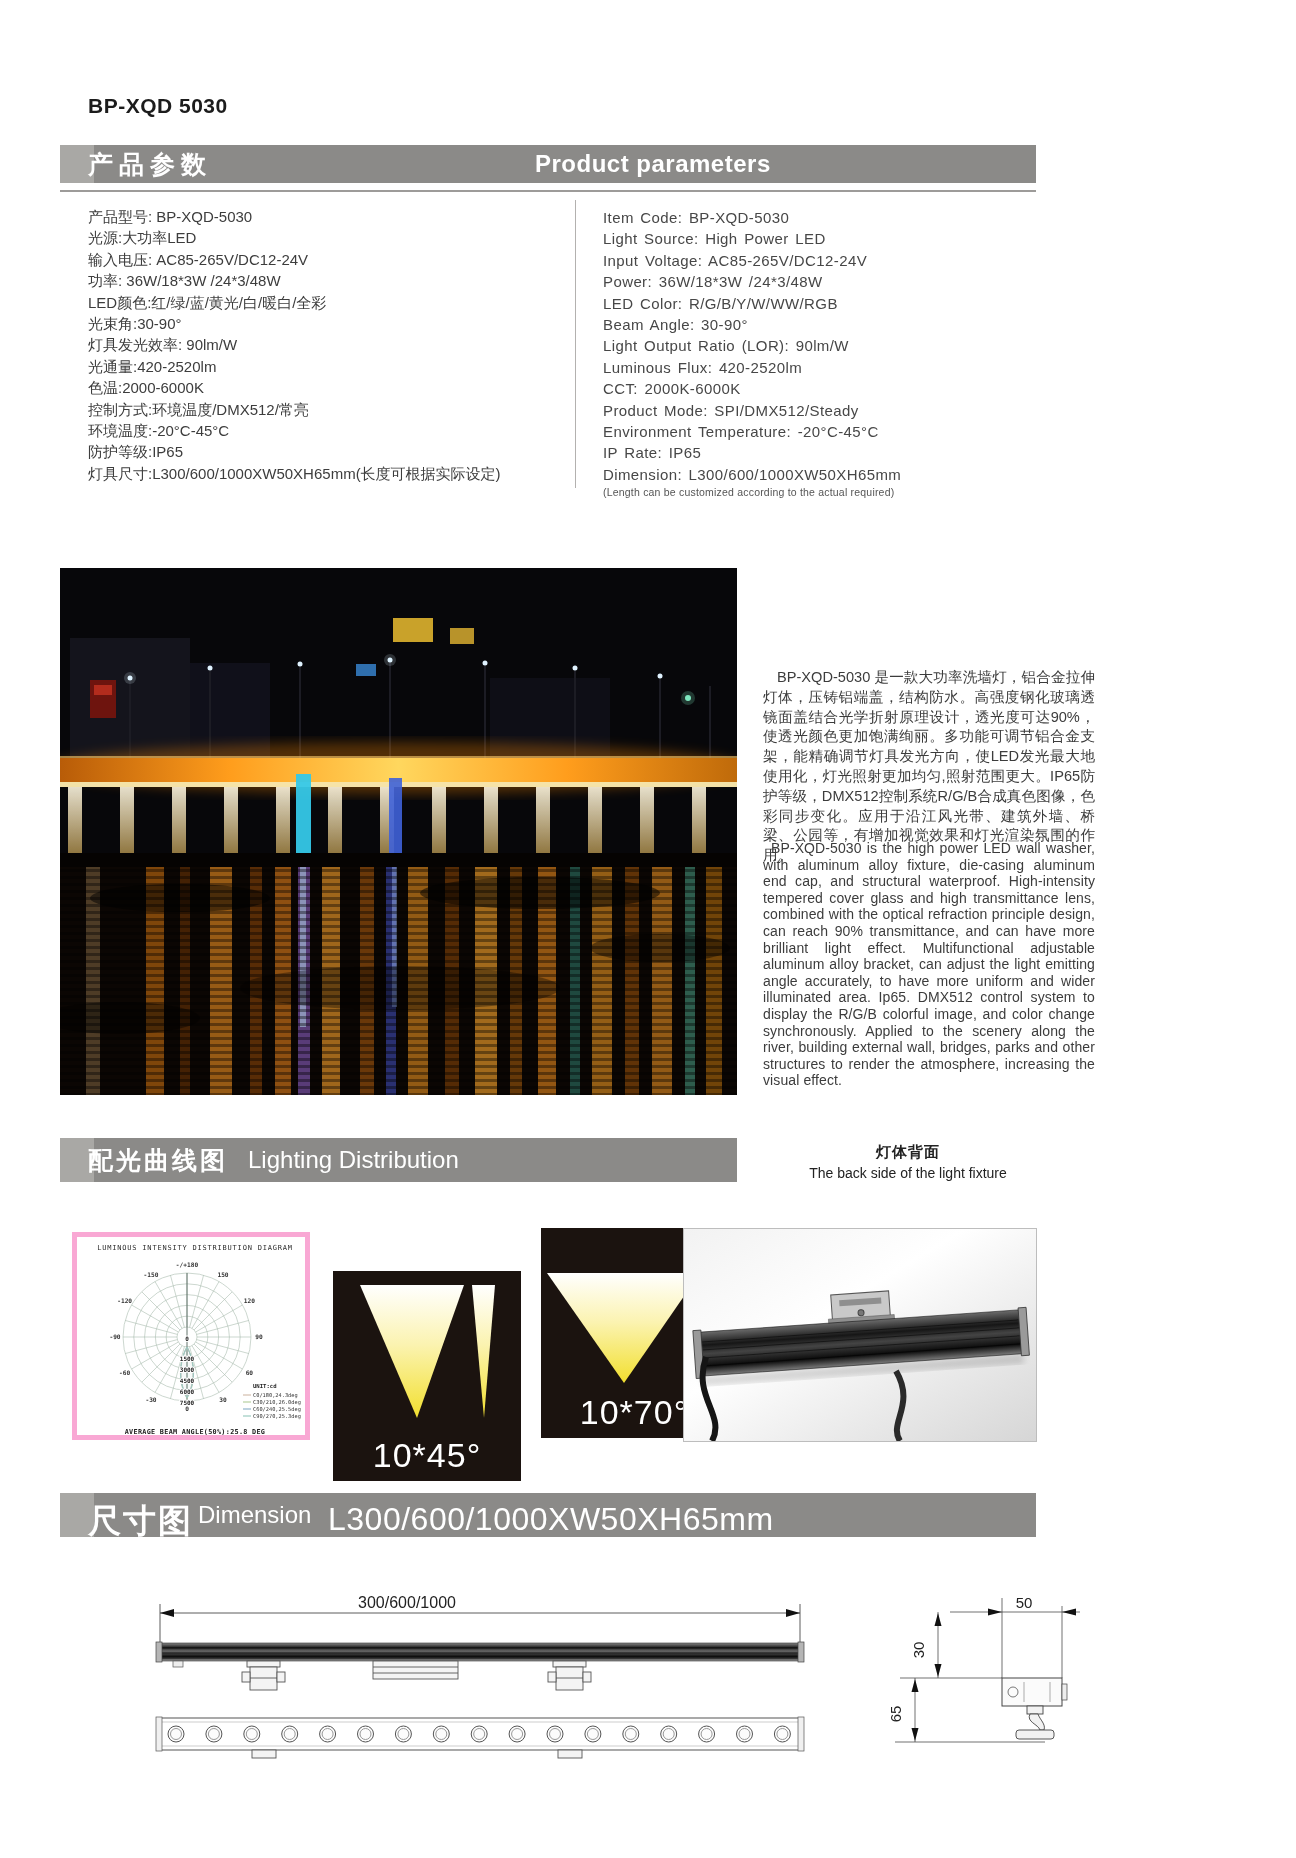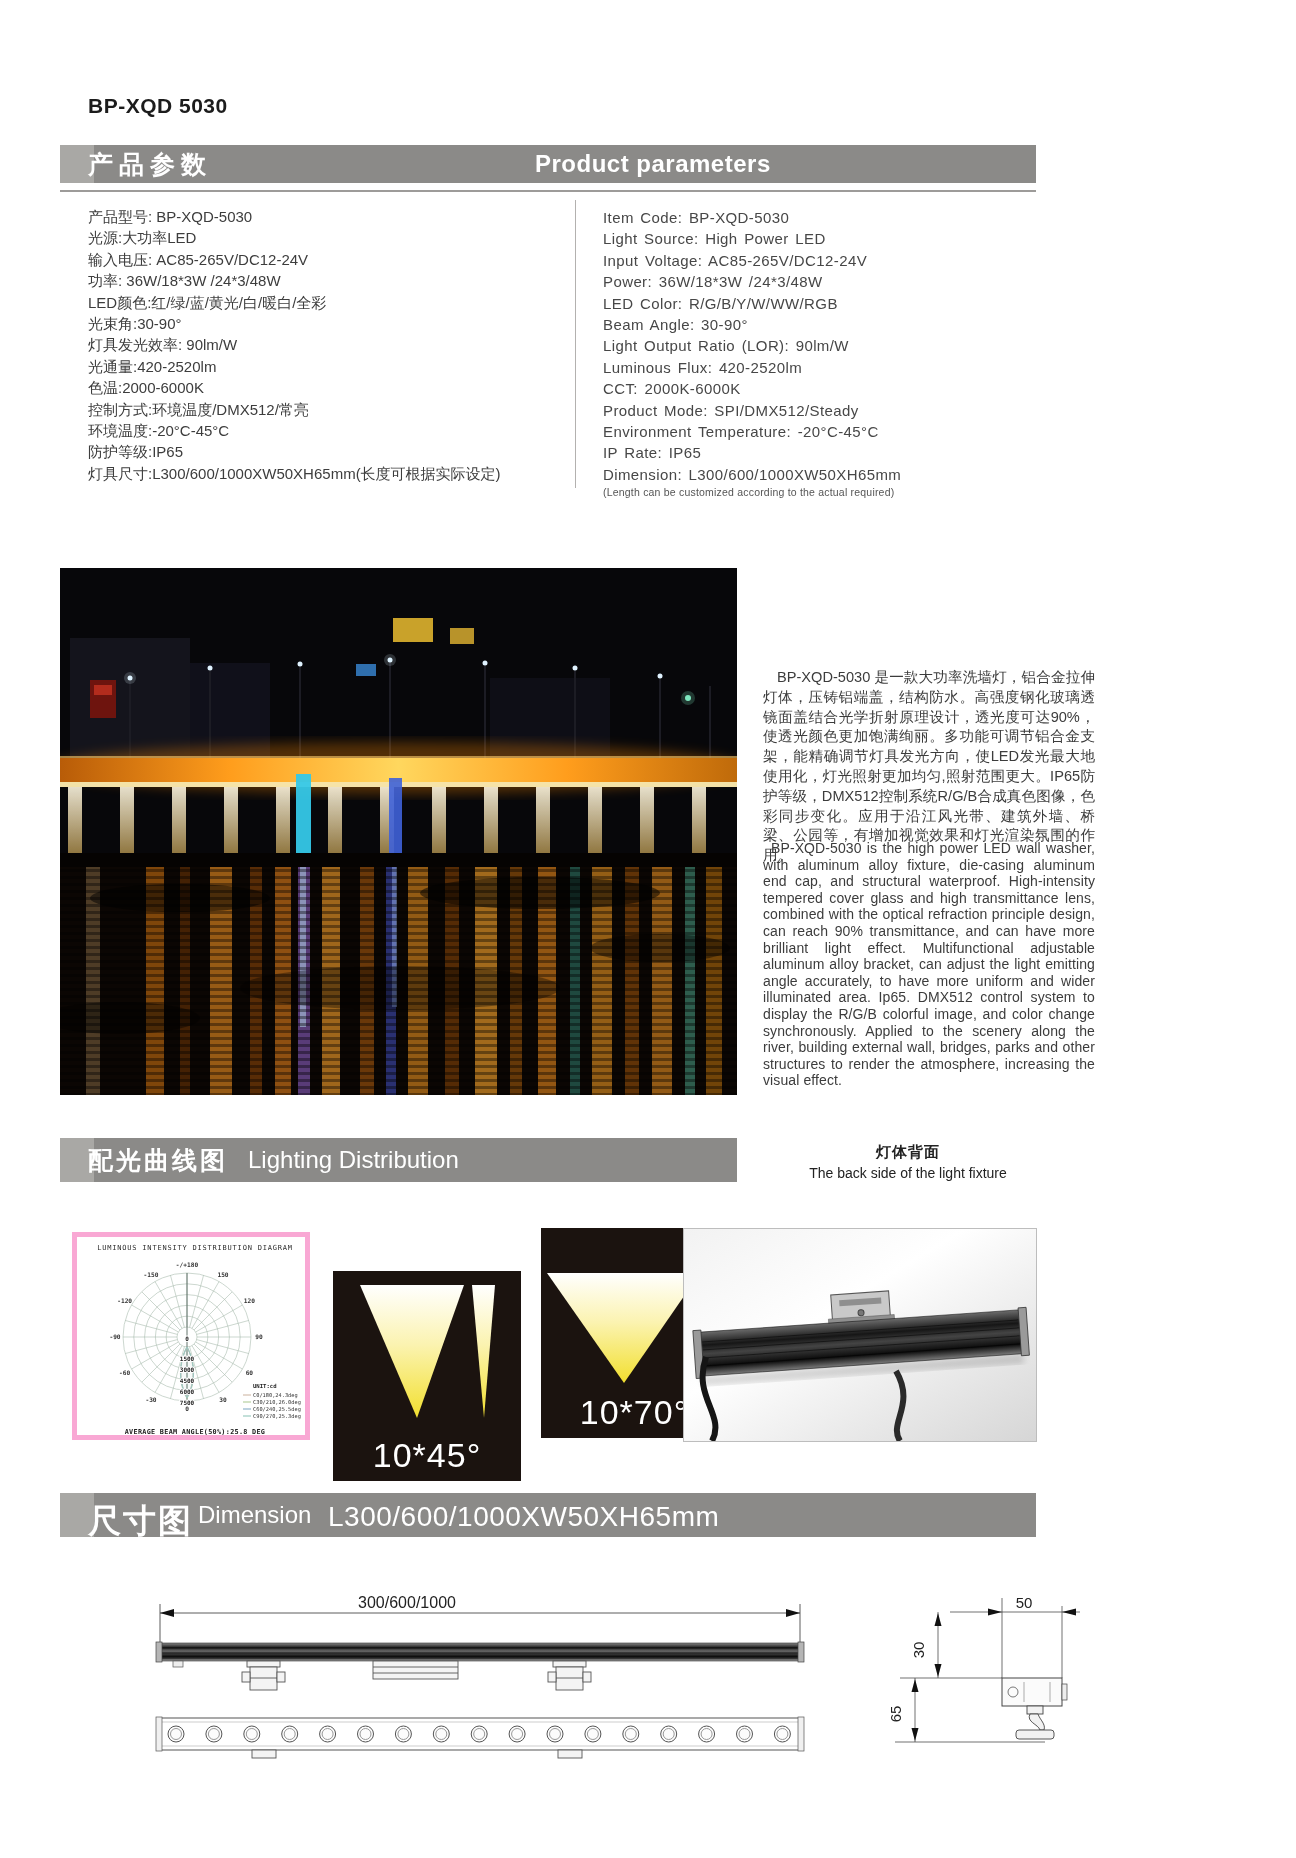--- a/index.html
+++ b/index.html
@@ -29,21 +29,21 @@
   .backlabel .cn{font-size:15px;font-weight:600;letter-spacing:1px;}
   .backlabel .en{font-size:14px;margin-top:3px;}
   .polarbox{left:72px;top:1232px;width:238px;height:208px;background:#fff;border:5px solid #f9a8d4;box-sizing:border-box;}
   .beambox{position:absolute;background:#1b130f;}
   .bb1{left:323px;top:1271px;width:188px;height:210px;margin-left:10px;}
   .bb2{left:541px;top:1228px;width:186px;height:210px;}
   .fixturephoto{left:683px;top:1228px;width:354px;height:214px;border:1px solid #bdbdbd;box-sizing:border-box;}
   .bar3{left:60px;top:1493px;width:976px;height:44px;}
   .bar3 .cn{position:absolute;left:28px;top:6px;font-size:33px;font-weight:600;letter-spacing:2px;}
   .bar3 .en{position:absolute;left:138px;top:8px;font-size:24px;font-weight:500;}
-  .bar3 .size{position:absolute;left:268px;top:8px;font-size:28px;font-weight:500;letter-spacing:.5px;}
+  .bar3 .size{position:absolute;left:268px;top:8px;font-size:32px;font-weight:500;letter-spacing:.5px;}
   .drawings{left:100px;top:1592px;width:1010px;height:262px;}
   svg text{font-family:"Liberation Sans","DejaVu Sans",sans-serif;}
   .mono{font-family:"DejaVu Sans Mono",monospace;}
 </style>
 </head>
 <body>
 
 <div class="page">
 
   <div class="abs page-title">BP-XQD 5030</div>

